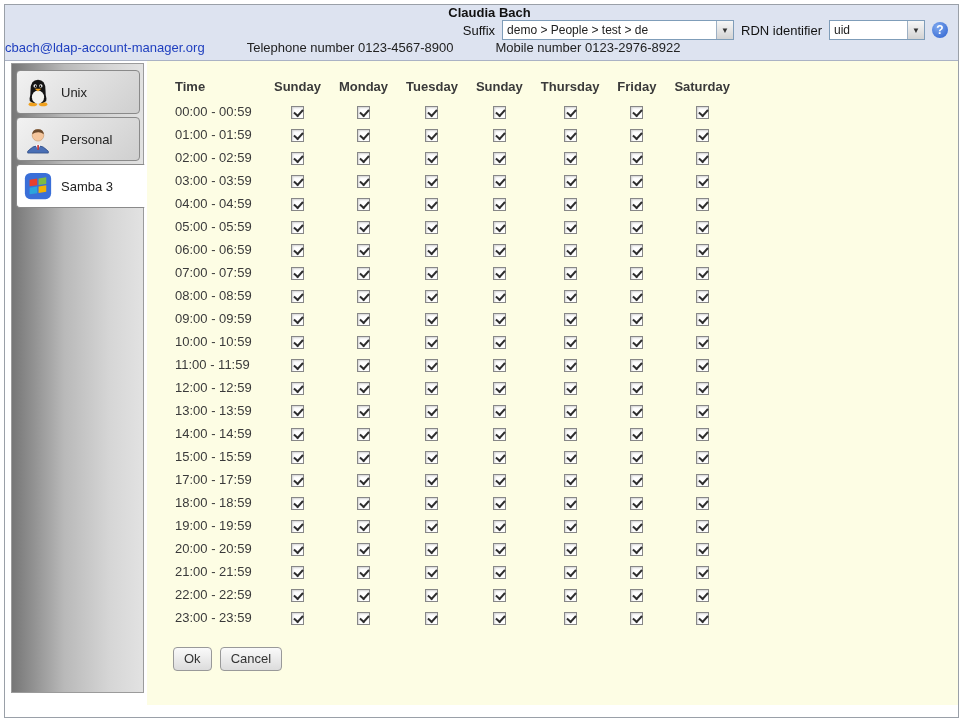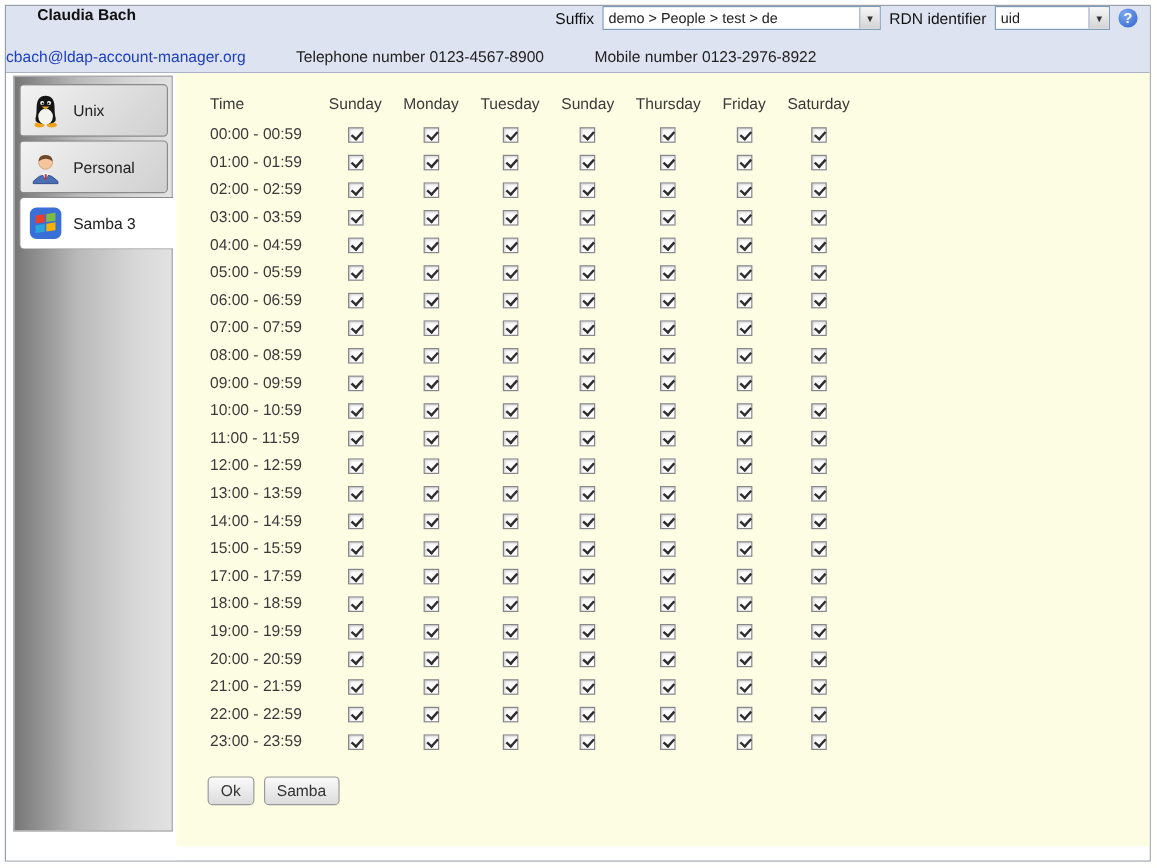--- a/index.html
+++ b/index.html
@@ -4,21 +4,21 @@
 <style>
   * { box-sizing: border-box; }
   html, body { margin:0; padding:0; width:964px; height:723px; background:#ffffff; font-family:"Liberation Sans", sans-serif; }
   .window {
     position:absolute; left:4px; top:4px; width:955px; height:714px;
     border:1px solid #9aa0a8; background:#ffffff; overflow:hidden;
     display:flex; flex-direction:column;
   }
   
   .header { background:#dde3f0; border-bottom:1px solid #aab2c4; flex:0 0 56px; font-size:13px; color:#111; }
-  .hrow1 { height:30px; display:flex; align-items:flex-start; padding:0 10px 0 26px; }
+  .hrow1 { height:30px; display:flex; align-items:center; padding:0 10px 0 26px;flex-direction:column; }
   .username { font-weight:bold; }
   .hright { margin-left:auto; display:flex; align-items:center; gap:7px; }
   .combo {
     display:inline-flex; align-items:center; height:20px; background:#ffffff;
     border:1px solid #7f9db9; font-size:12px; color:#222; overflow:hidden; white-space:nowrap;
   }
   .combo .val { padding:0 4px; overflow:hidden; text-overflow:clip; flex:1; }
   .combo .arrow-btn {
     flex:0 0 17px; height:100%; display:flex; align-items:center; justify-content:center;
     background:linear-gradient(#f7f7f7,#d3d3d3); border-left:1px solid #9db0c4; font-size:8px; color:#333;
@@ -43,21 +43,21 @@
     width:124px; height:44px; margin:0 0 3px 4px; display:flex; align-items:center; gap:8px;
     background:linear-gradient(135deg, #f2f2f2, #cfcfcf);
     border:1px solid #8a8a8a; border-radius:4px; padding-left:6px; cursor:pointer;
     font-size:13px; color:#222;
   }
   .tab.active { width:129px; background:#ffffff; border-radius:4px 0 0 4px; border-right-color:#ffffff; }
   .tab .icon { width:30px; height:30px; flex:0 0 30px; }
   
   .main { flex:1; background:#fdfde4; margin-bottom:12px; padding:16px 0 0 26px; overflow:hidden; }
   table.hours { border-collapse:collapse; font-size:13px; color:#3a3a3a; }
-  table.hours th { font-weight:normal; text-align:center; padding:2px 9px 6px 9px; white-space:nowrap; }
+  table.hours th { font-weight:bold; text-align:center; padding:2px 9px 6px 9px; white-space:nowrap; }
   table.hours th.time-h { text-align:left; padding-left:2px; min-width:92px; }
   table.hours td { height:23px; text-align:center; }
   table.hours td.time-cell { text-align:left; padding-left:2px; white-space:nowrap; }
   input[type=checkbox] {
     appearance:none; -webkit-appearance:none; width:13px; height:13px; margin:0;
     border:1px solid #878787; background:#fff; position:relative; vertical-align:middle;
     box-shadow: inset 1px 1px 2px rgba(0,0,0,0.18); cursor:pointer;
   }
   input[type=checkbox]:checked::after {
     content:""; position:absolute; left:2px; top:2px; width:7px; height:4px;
@@ -395,18 +395,18 @@
               <td><input type="checkbox" checked="" style=""></td>
               <td><input type="checkbox" checked="" style=""></td>
               <td><input type="checkbox" checked="" style=""></td>
               <td><input type="checkbox" checked="" style=""></td>
             </tr>
           </tbody>
       </table>
 
       <div class="btn-row">
         <button class="btn">Ok</button>
-        <button class="btn">Samba</button>
+        <button class="btn">Cancel</button>
       </div>
     </div>
 
   </div>
 </div>
 
 </body></html>

